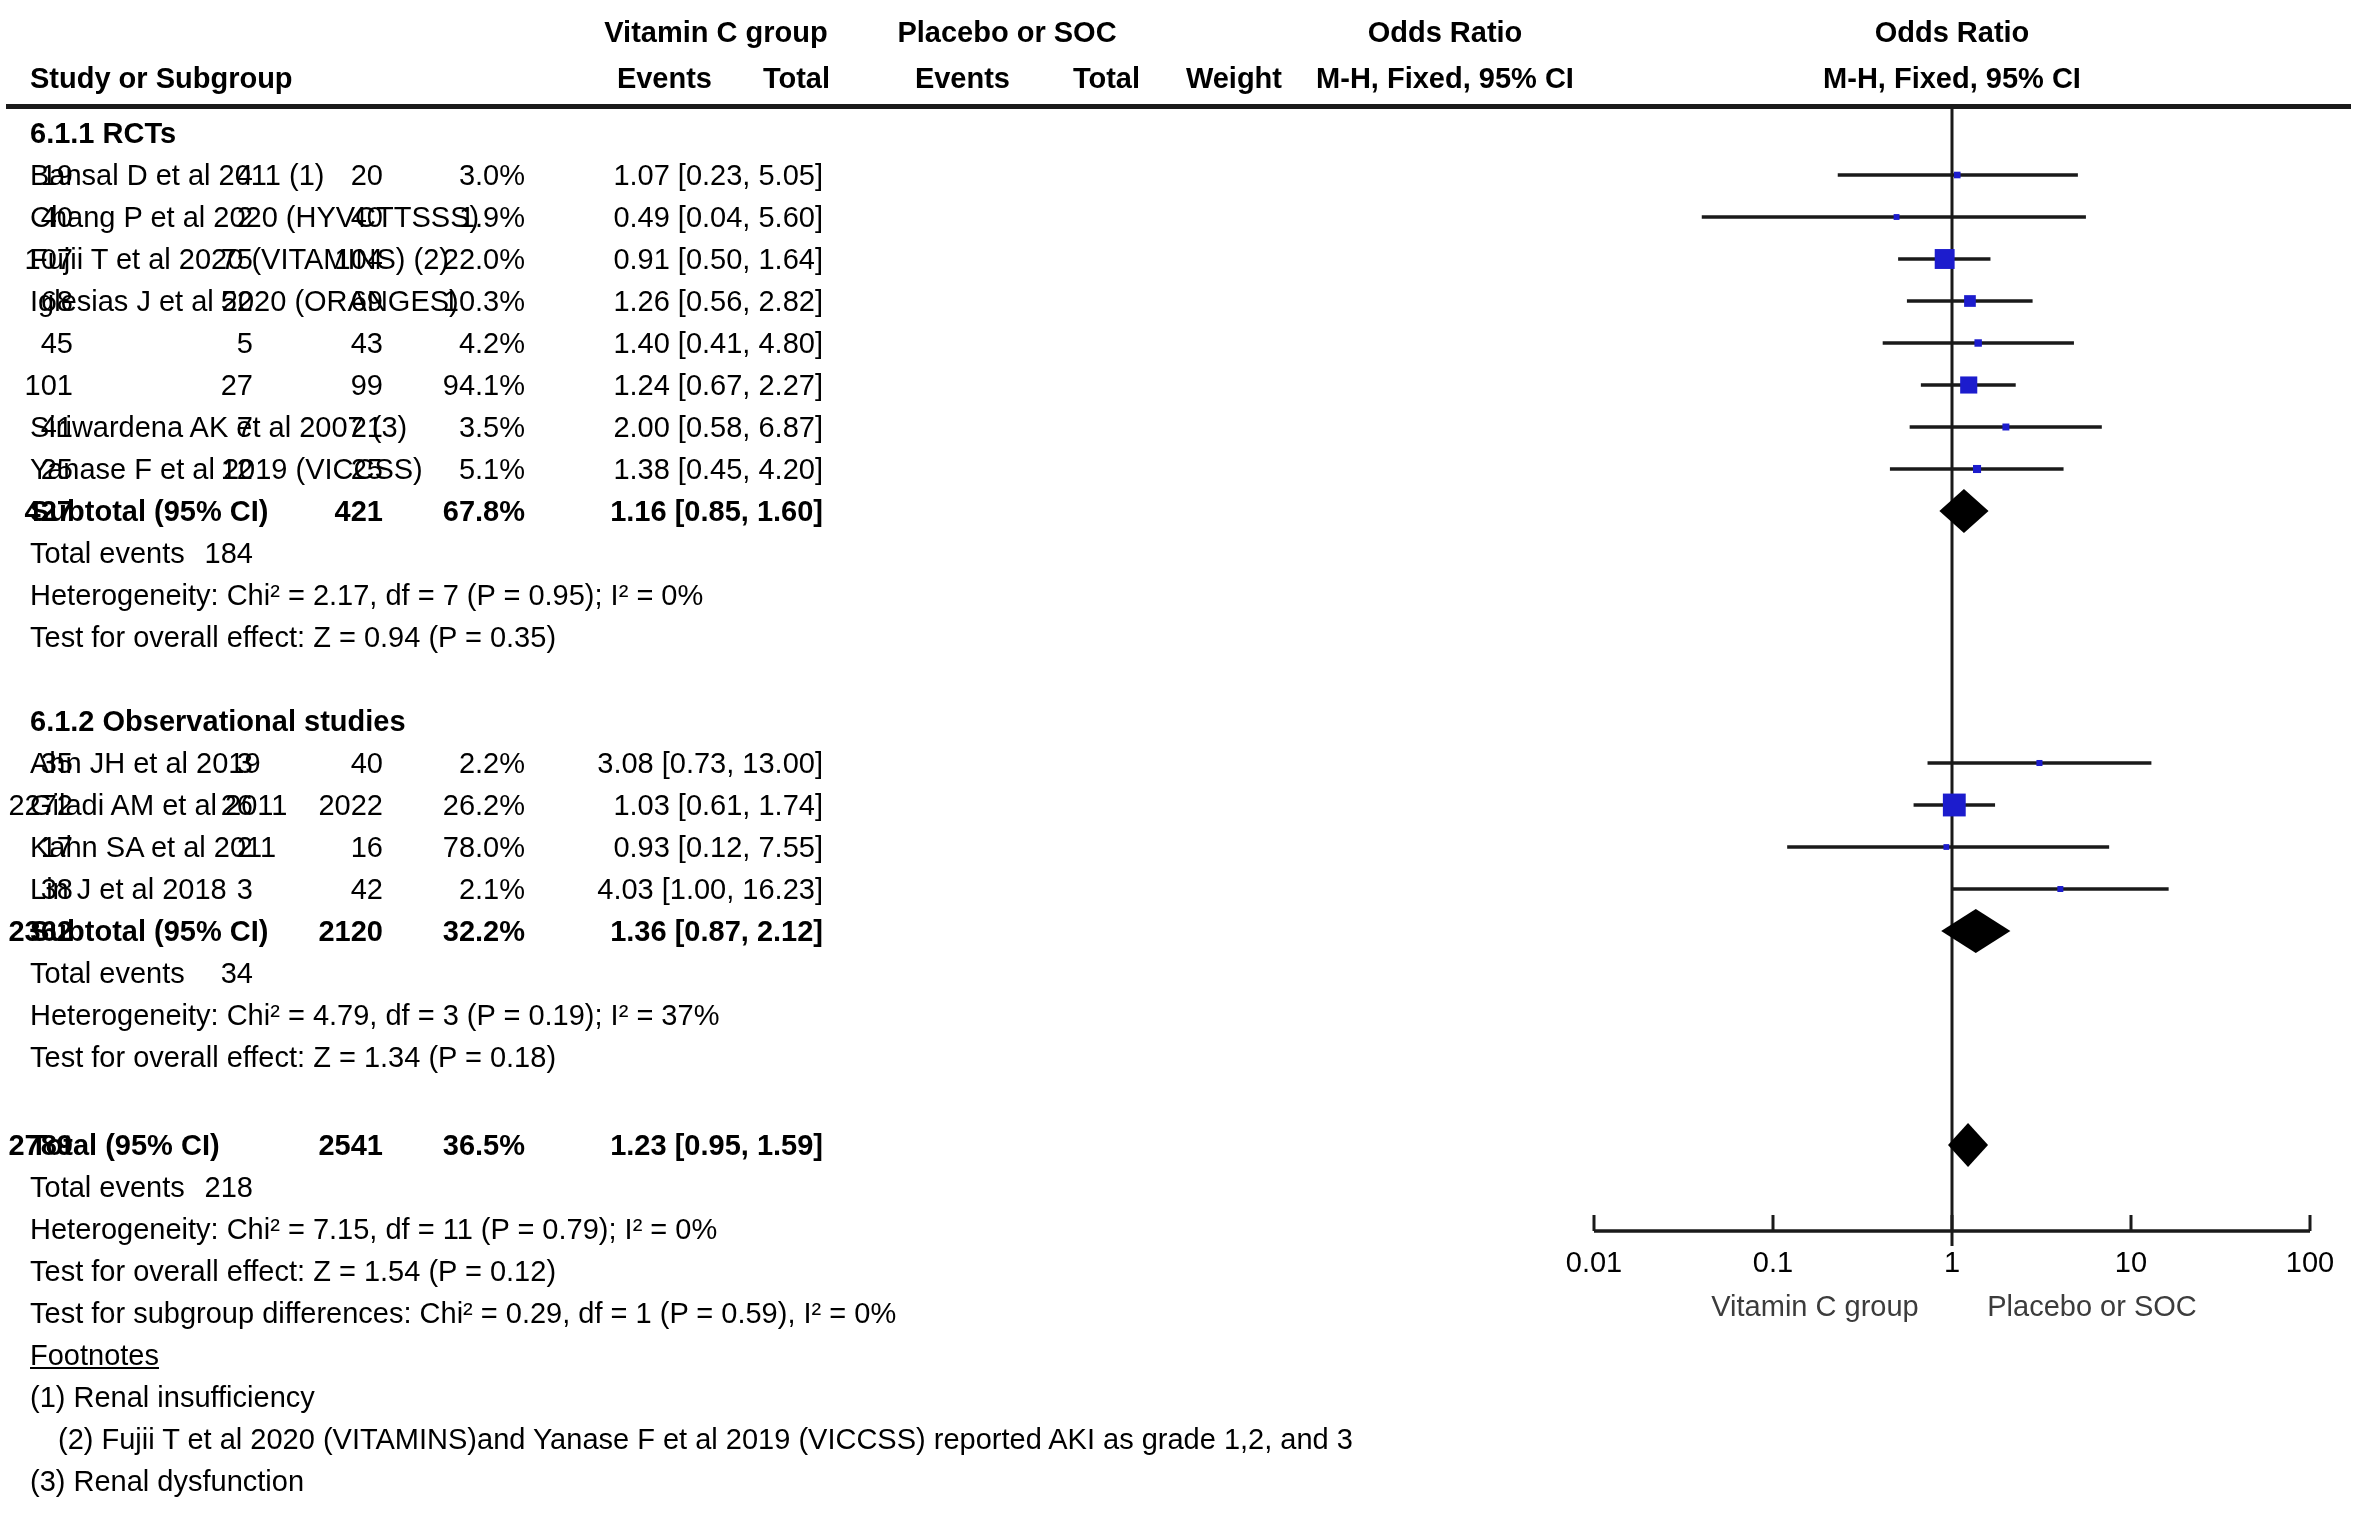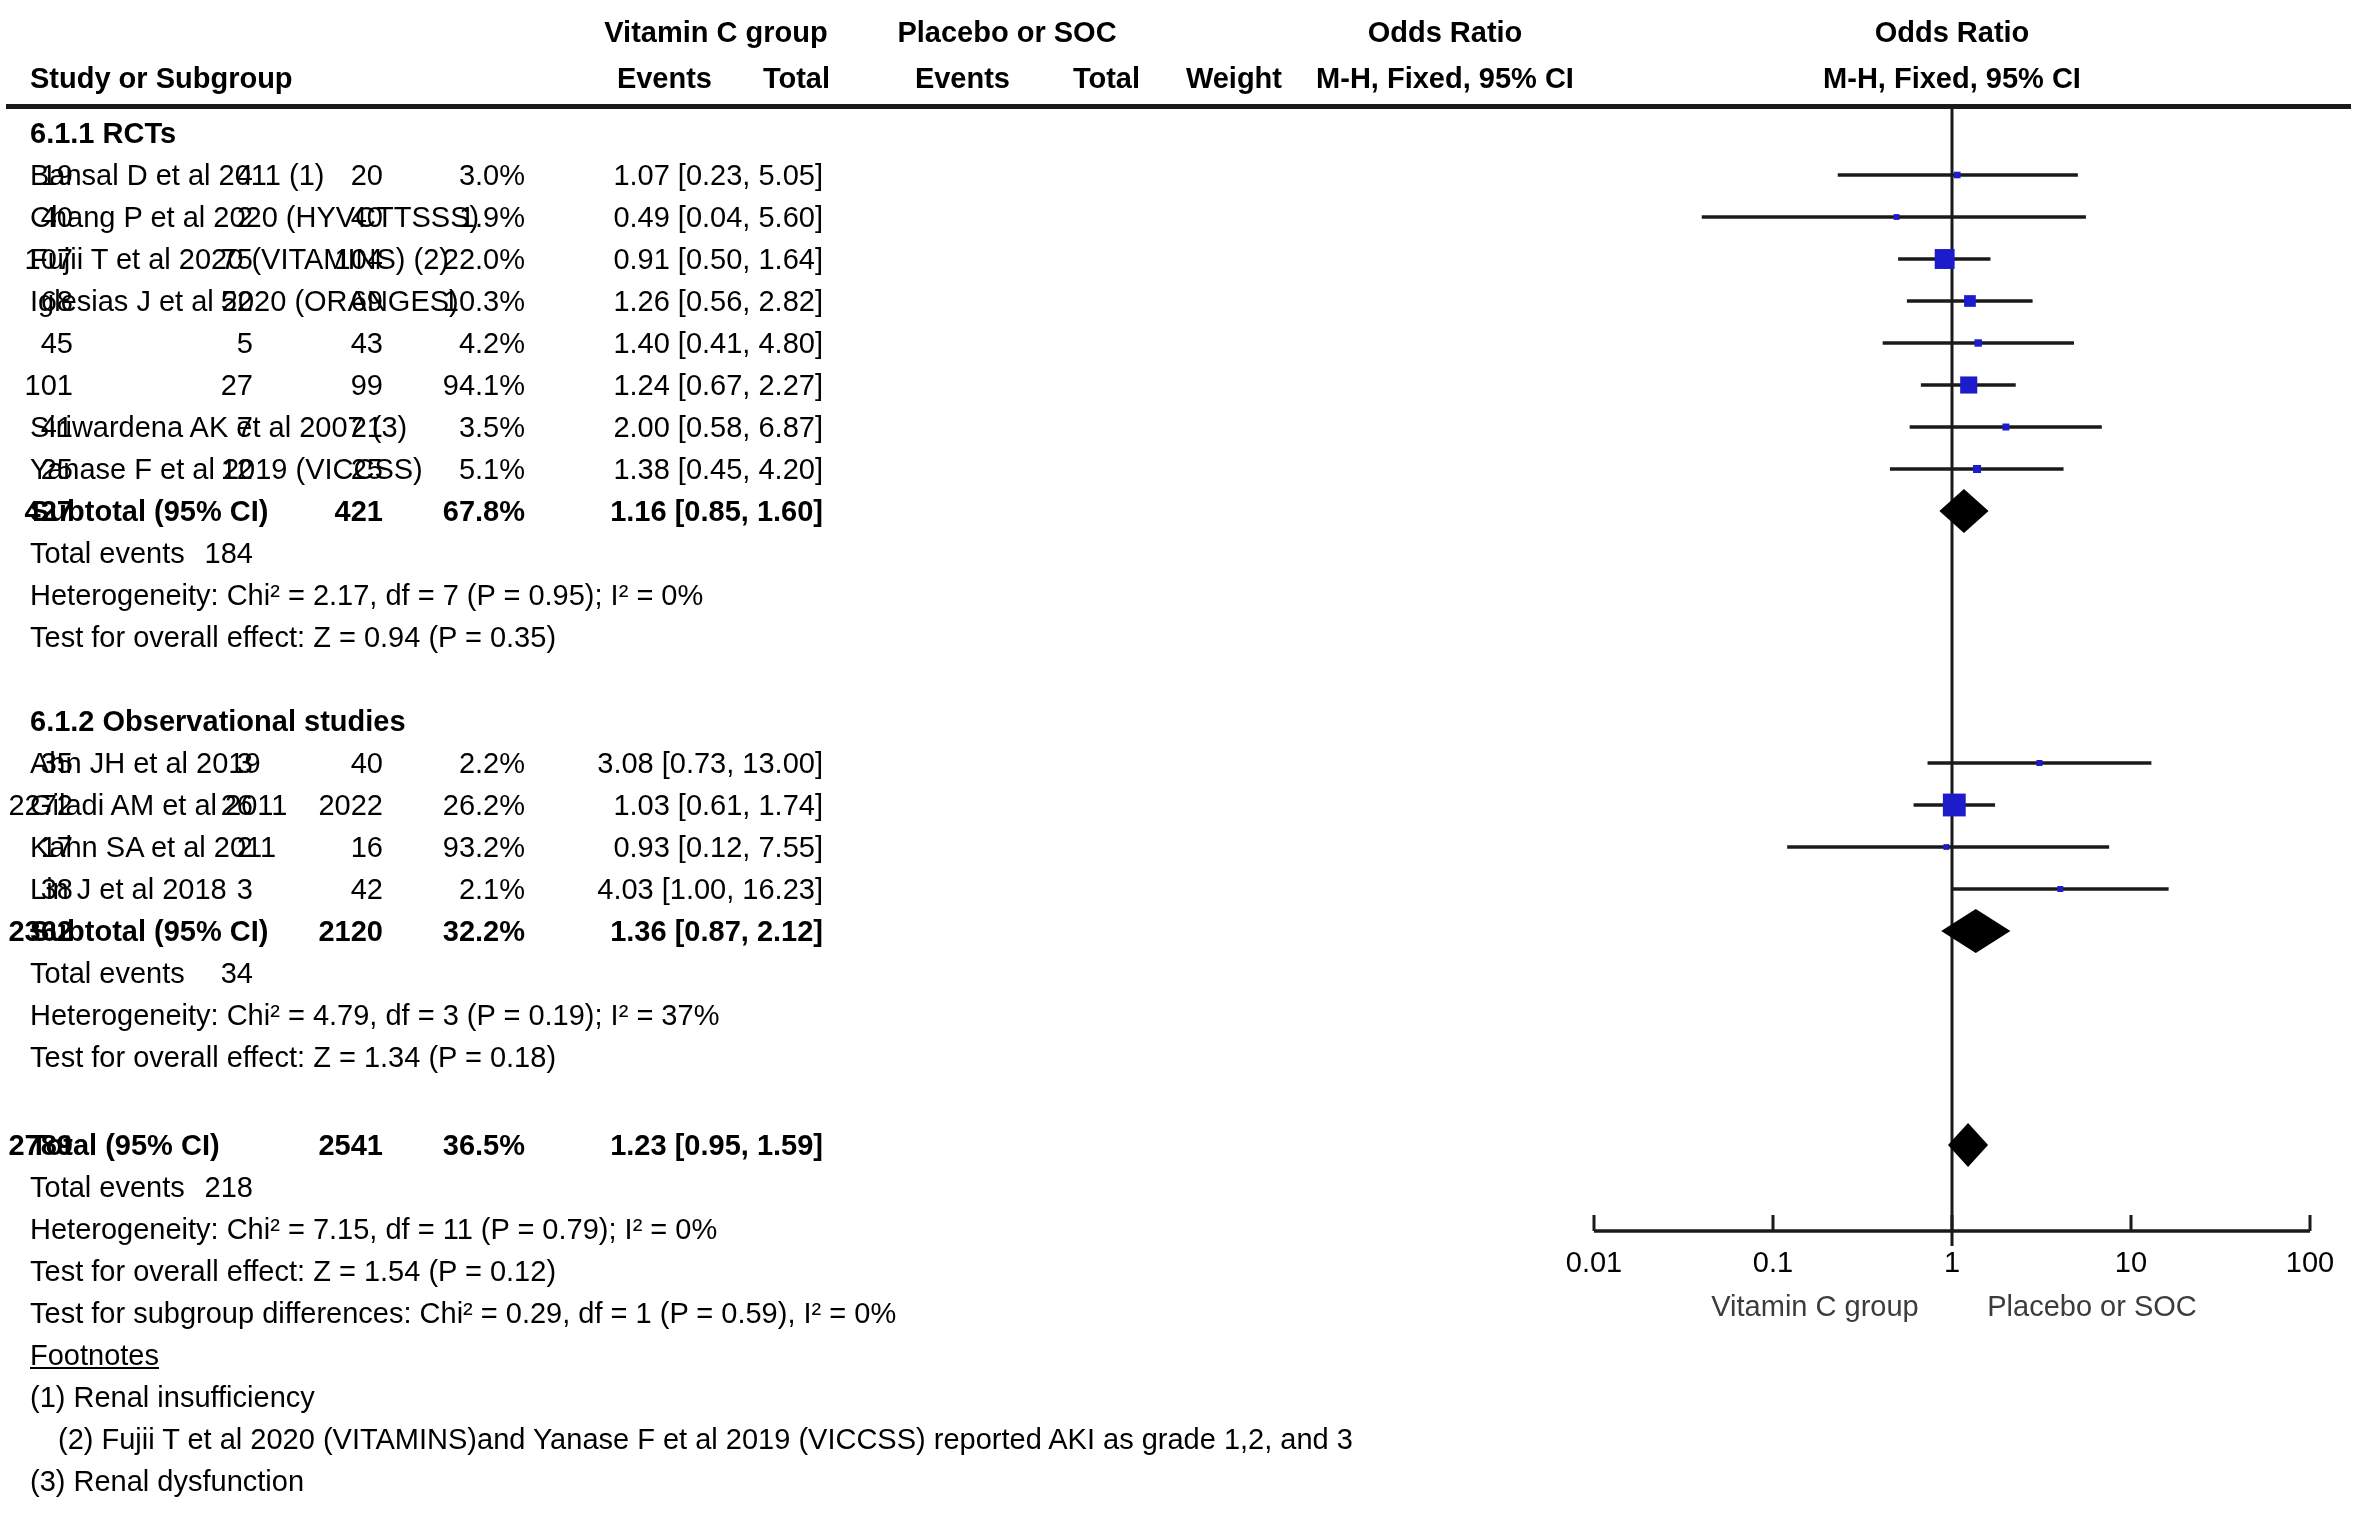--- a/index.html
+++ b/index.html
@@ -135,21 +135,21 @@
         <span style="right: 1347px;">26</span>
         <span style="right: 1217px;">2022</span>
         <span style="right: 1075px;">26.2%</span>
         <span style="right: 777px;">1.03 [0.61, 1.74]</span>
       </div>
       <div class="row" style="top: 826px;">
         <span style="left: 30px;">Kahn SA et al 2011</span>
         <span style="right: 1527px;">17</span>
         <span style="right: 1347px;">2</span>
         <span style="right: 1217px;">16</span>
-        <span style="right: 1075px;">93.2%</span>
+        <span style="right: 1075px;">78.0%</span>
         <span style="right: 777px;">0.93 [0.12, 7.55]</span>
       </div>
       <div class="row" style="top: 868px;">
         <span style="left: 30px;">Lin J et al 2018</span>
         <span style="right: 1527px;">38</span>
         <span style="right: 1347px;">3</span>
         <span style="right: 1217px;">42</span>
         <span style="right: 1075px;">2.1%</span>
         <span style="right: 777px;">4.03 [1.00, 16.23]</span>
       </div>

